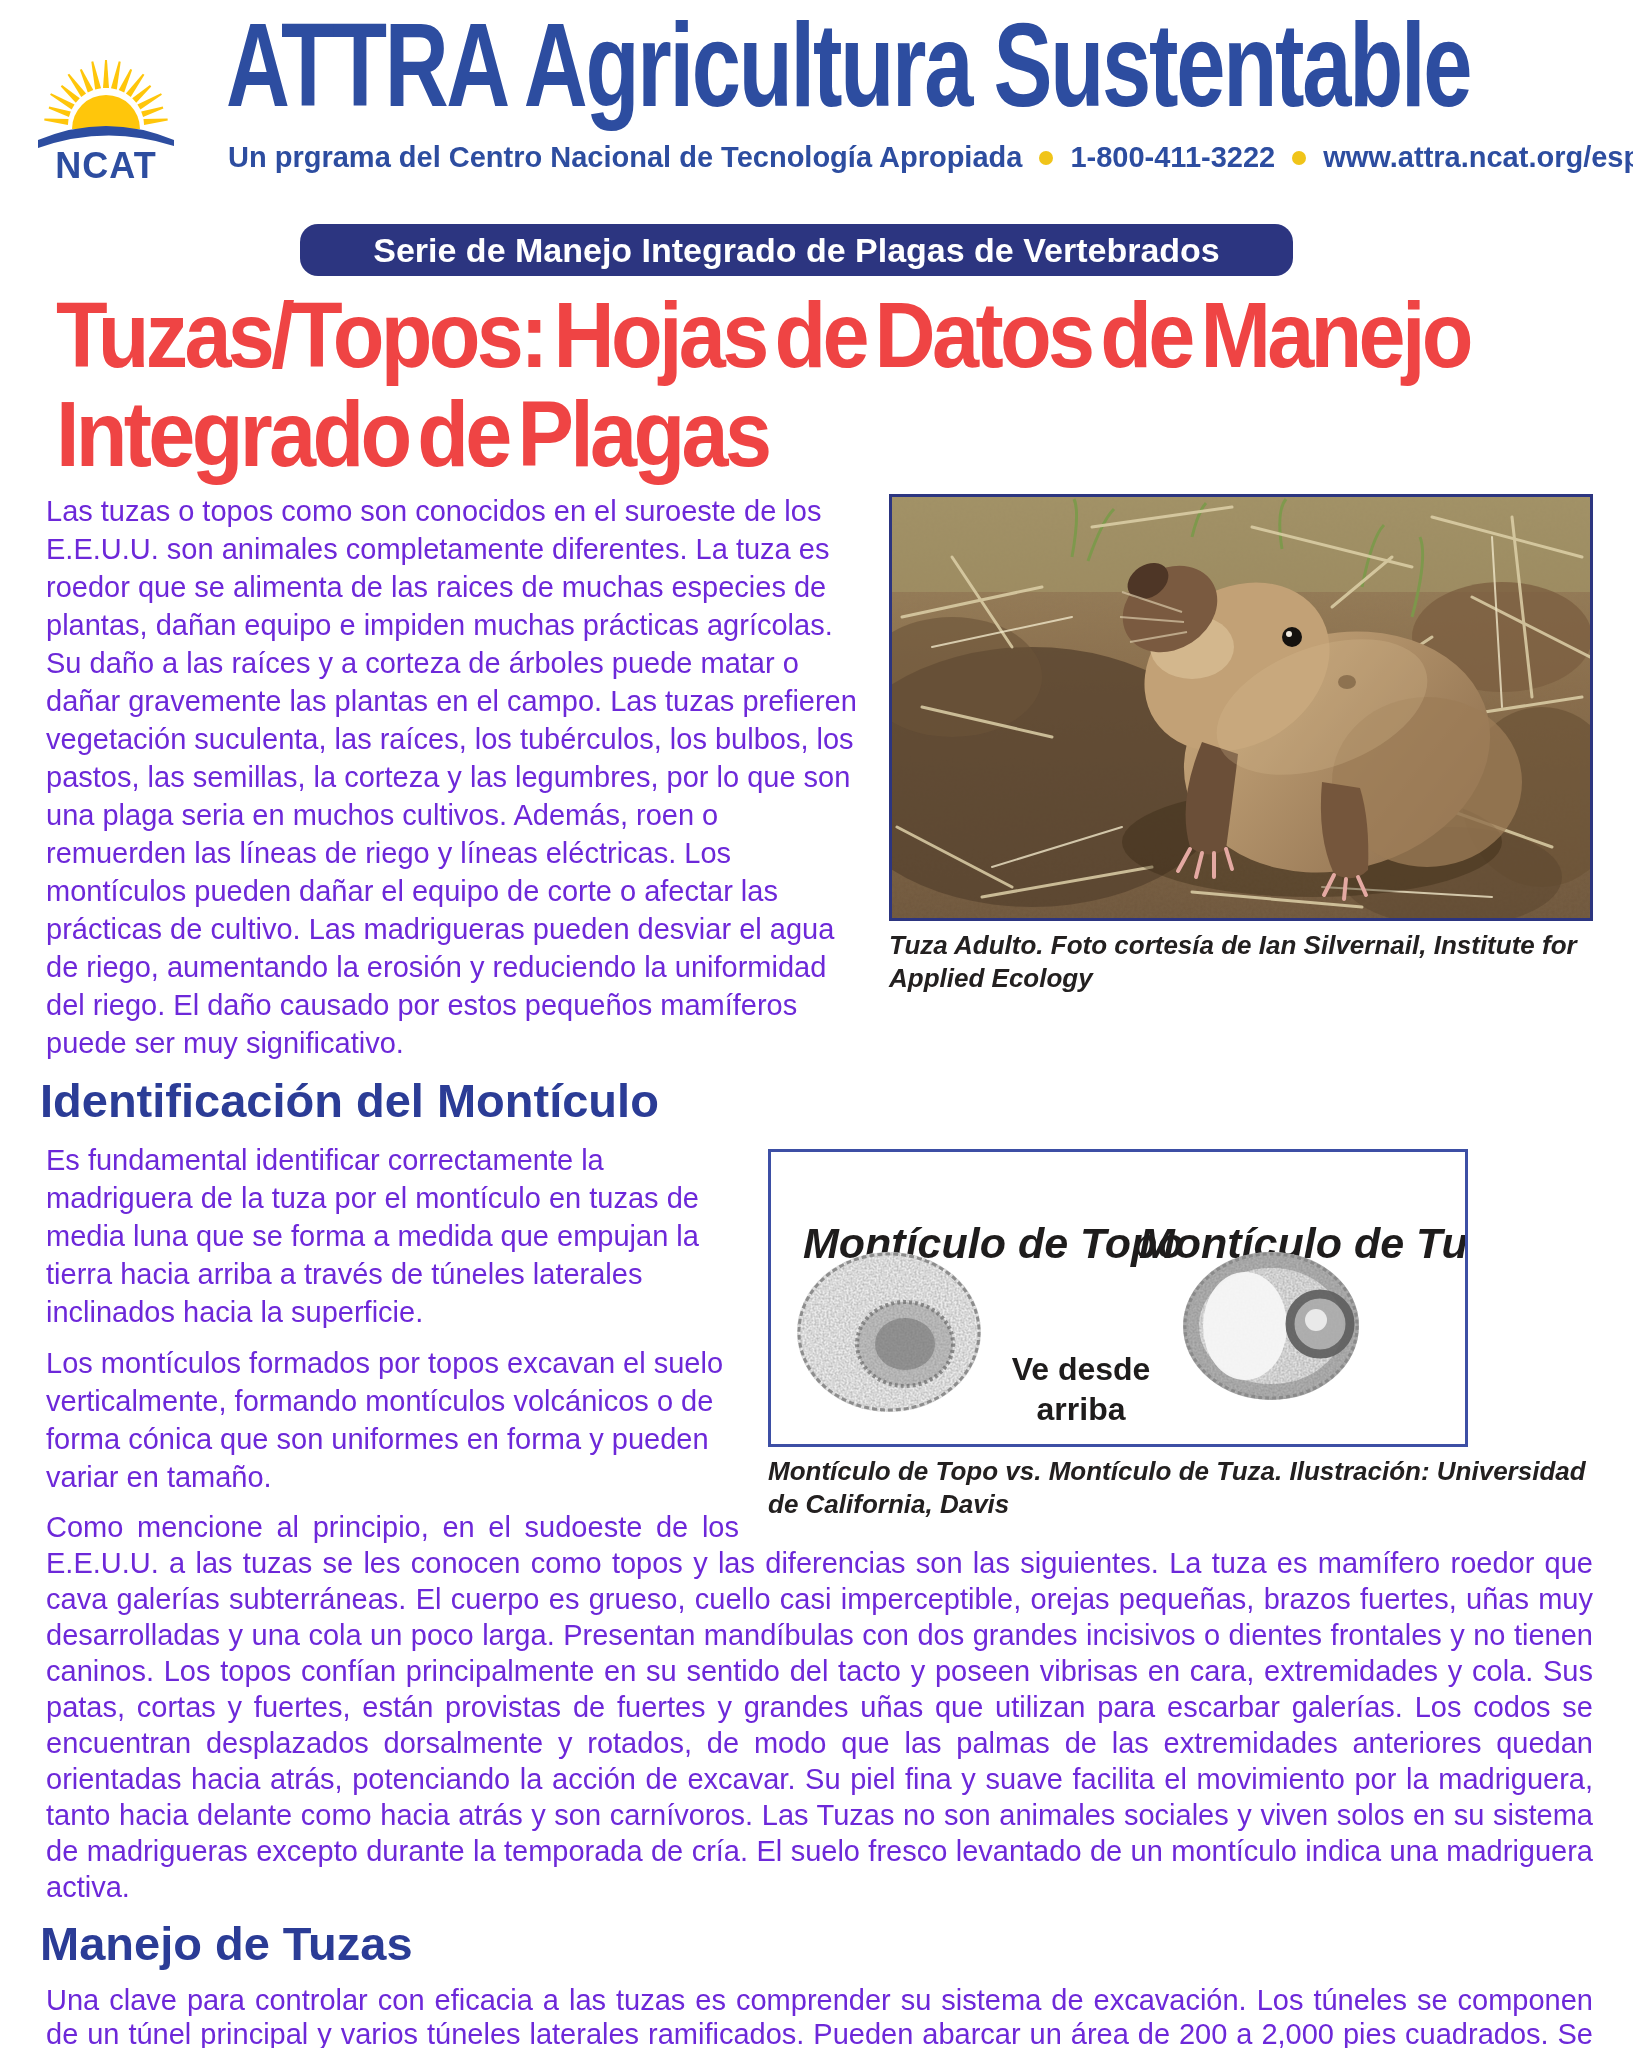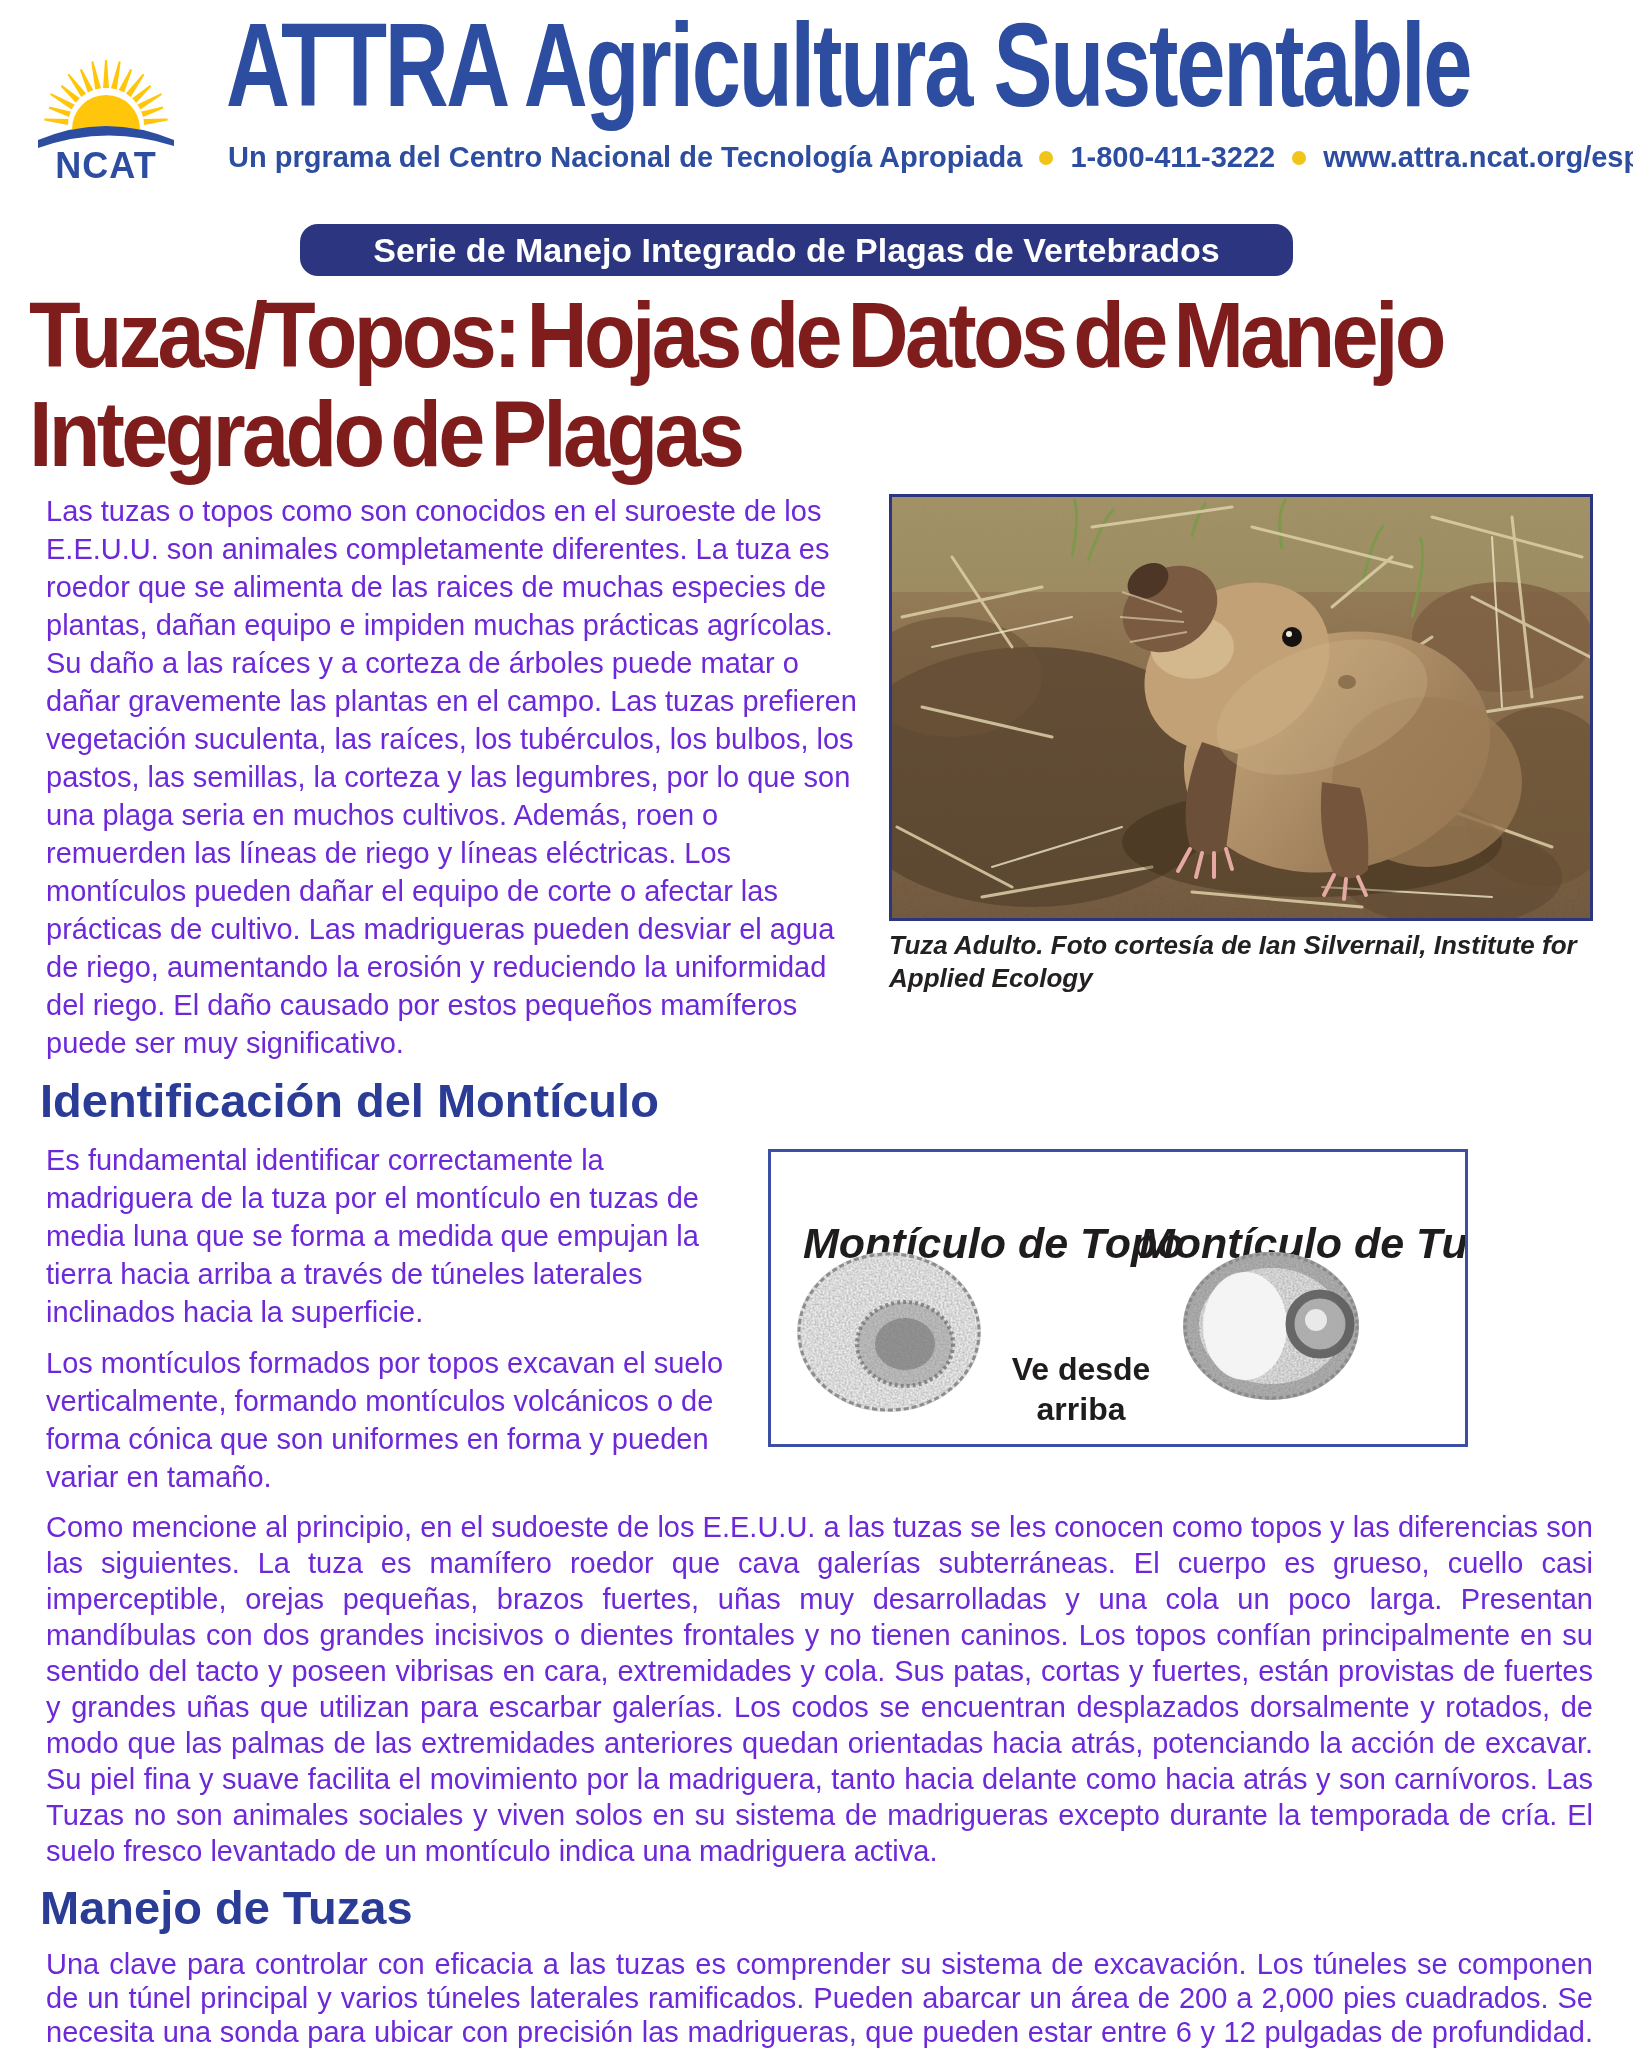--- a/index.html
+++ b/index.html
@@ -18,21 +18,21 @@
     position:absolute;left:228px;top:141px;display:flex;align-items:center;gap:17px;
     font-size:29px;font-weight:bold;color:#2d4da0;white-space:nowrap;
   }
   .dot{width:14px;height:14px;border-radius:50%;background:#f0c419;display:inline-block;}
   
   #banner{
     position:absolute;left:300px;top:224px;width:993px;height:52px;background:#2c3580;
     color:#ffffff;font-size:34px;font-weight:bold;text-align:center;line-height:52px;border-radius:18px;
   }
   
-  #main-title{position:absolute;left:29px;top:286px;color:#7f1d1d;}
+  #main-title{position:absolute;left:56px;top:286px;color:#ef4444;}
   #main-title .tline{
     white-space:nowrap;font-size:92px;font-weight:bold;letter-spacing:-4px;word-spacing:-12px;
     line-height:99px;transform:scaleX(.92);transform-origin:left top;
   }
   
   #article{position:absolute;left:40px;top:492px;width:1553px;}
   #article p{margin:0 0 13px 6px;font-size:29px;line-height:38px;color:#6d28d9;}
   #article p.justify{text-align:justify;line-height:36px;}
   h2.sec{
     margin:8px 0 14px 0;font-size:47px;font-weight:bold;color:#2b3c96;line-height:1.1;
@@ -245,20 +245,21 @@
             <ellipse cx="474" cy="174" rx="42" ry="54" fill="#f5f5f5" opacity="0.95"></ellipse>
             <circle cx="549" cy="172" r="30" fill="#ababab" stroke="#5f5f5f" stroke-width="9" opacity="0.92"></circle>
             <circle cx="545" cy="168" r="11" fill="#e9e9e9"></circle>
             <ellipse cx="500" cy="174" rx="86" ry="72" fill="none" stroke="#8a8a8a" stroke-width="3" stroke-dasharray="4 3"></ellipse>
           </g>
 
           <text x="310" y="228" text-anchor="middle" font-size="32" font-weight="bold" fill="#1e1c1c">Ve desde</text>
           <text x="310" y="268" text-anchor="middle" font-size="32" font-weight="bold" fill="#1e1c1c">arriba</text>
         </svg>
       </div>
+      <figcaption class="caption">Montículo de Topo vs. Montículo de Tuza. Ilustración: Universidad de California, Davis</figcaption>
     </figure>
 
     <p>Es fundamental identificar correctamente la madriguera de la tuza por el montículo en tuzas de media luna que se forma a medida que empujan la tierra hacia arriba a través de túneles laterales inclinados hacia la superficie.</p>
     <p>Los montículos formados por topos excavan el suelo verticalmente, formando montículos volcánicos o de forma cónica que son uniformes en forma y pueden variar en tamaño.</p>
     <p class="justify">Como mencione al principio, en el sudoeste de los E.E.U.U. a las tuzas se les conocen como topos y las diferencias son las siguientes. La tuza es mamífero roedor que cava galerías subterráneas. El cuerpo es grueso, cuello casi imperceptible, orejas pequeñas, brazos fuertes, uñas muy desarrolladas y una cola un poco larga. Presentan mandíbulas con dos grandes incisivos o dientes frontales y no tienen caninos. Los topos confían principalmente en su sentido del tacto y poseen vibrisas en cara, extremidades y cola. Sus patas, cortas y fuertes, están provistas de fuertes y grandes uñas que utilizan para escarbar galerías. Los codos se encuentran desplazados dorsalmente y rotados, de modo que las palmas de las extremidades anteriores quedan orientadas hacia atrás, potenciando la acción de excavar. Su piel fina y suave facilita el movimiento por la madriguera, tanto hacia delante como hacia atrás y son carnívoros. Las Tuzas no son animales sociales y viven solos en su sistema de madrigueras excepto durante la temporada de cría. El suelo fresco levantado de un montículo indica una madriguera activa.</p>
 
     <h2 class="sec">Manejo de Tuzas</h2>
     <p class="justify" id="manejo-par">Una clave para controlar con eficacia a las tuzas es comprender su sistema de excavación. Los túneles se componen de un túnel principal y varios túneles laterales ramificados. Pueden abarcar un área de 200 a 2,000 pies cuadrados. Se necesita una sonda para ubicar con precisión las madrigueras, que pueden estar entre 6 y 12 pulgadas de profundidad. La madriguera principal se puede ubicar al sondear a una distancia de ocho a 10 pulgadas de la sección abierta del montículo en forma de media luna. Puede tomar algunos intentos localizar el lugar correcto, pero una vez que la sonda penetra en el túnel principal, caerá dos a tres pulgadas. Las cámaras de almacenamiento de nidos y alimentos pueden tener una profundidad de más de cinco pies y generalmente se encuentran bajo plantas perennes.</p>
 
   </div>

